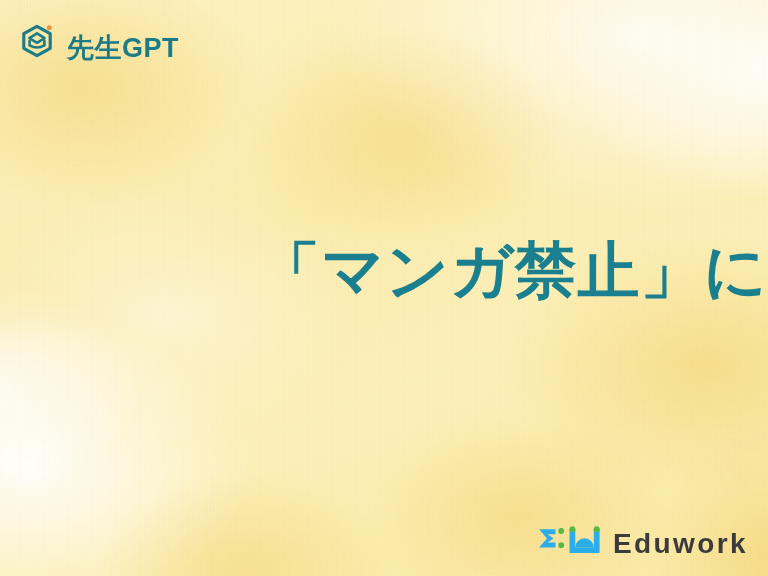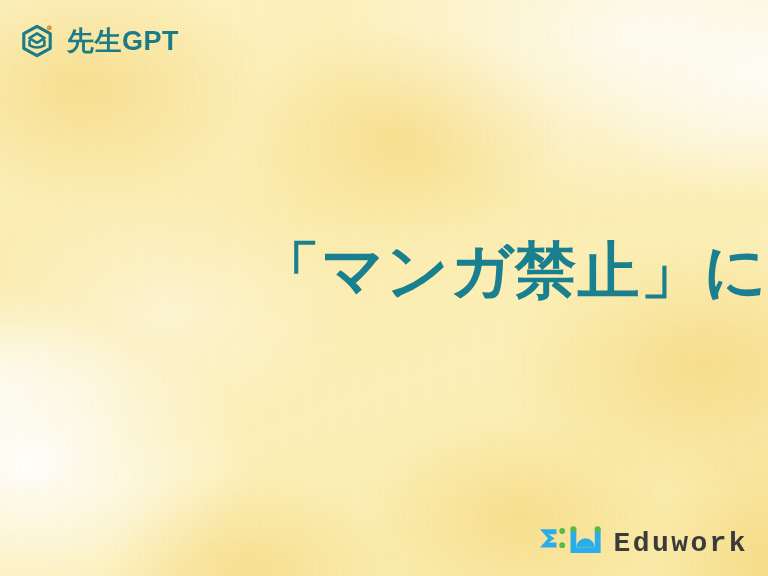--- a/index.html
+++ b/index.html
@@ -62,21 +62,21 @@
     opacity: .7;
     pointer-events: none;
   }
 
   
   .brand {
     position: absolute;
     top: 20px;
     left: 16px;
     display: flex;
-    align-items: center;
+    align-items: flex-end;
     gap: 9px;
   }
   .brand-icon { width: 42px; height: 42px; display: block; }
   .brand-text {
     font-size: 27px;
     font-weight: 700;
     color: #1b7b86;
     letter-spacing: .5px;
     line-height: 1;
     white-space: nowrap;
@@ -108,21 +108,20 @@
     gap: 12px;
   }
   .partner-icon { width: 68px; height: 36px; display: block; }
   .partner-text {
     font-size: 28px;
     font-weight: 600;
     color: #3b3b3b;
     letter-spacing: 2.4px;
     line-height: 1;
     white-space: nowrap;
-    font-family: Liberation Mono, monospace;
   }
 </style>
 </head>
 <body>
 
 <div class="slide">
 
   <div class="bg-base"></div>
   <div class="bg-wash-a"></div>
   <div class="bg-wash-b"></div>

